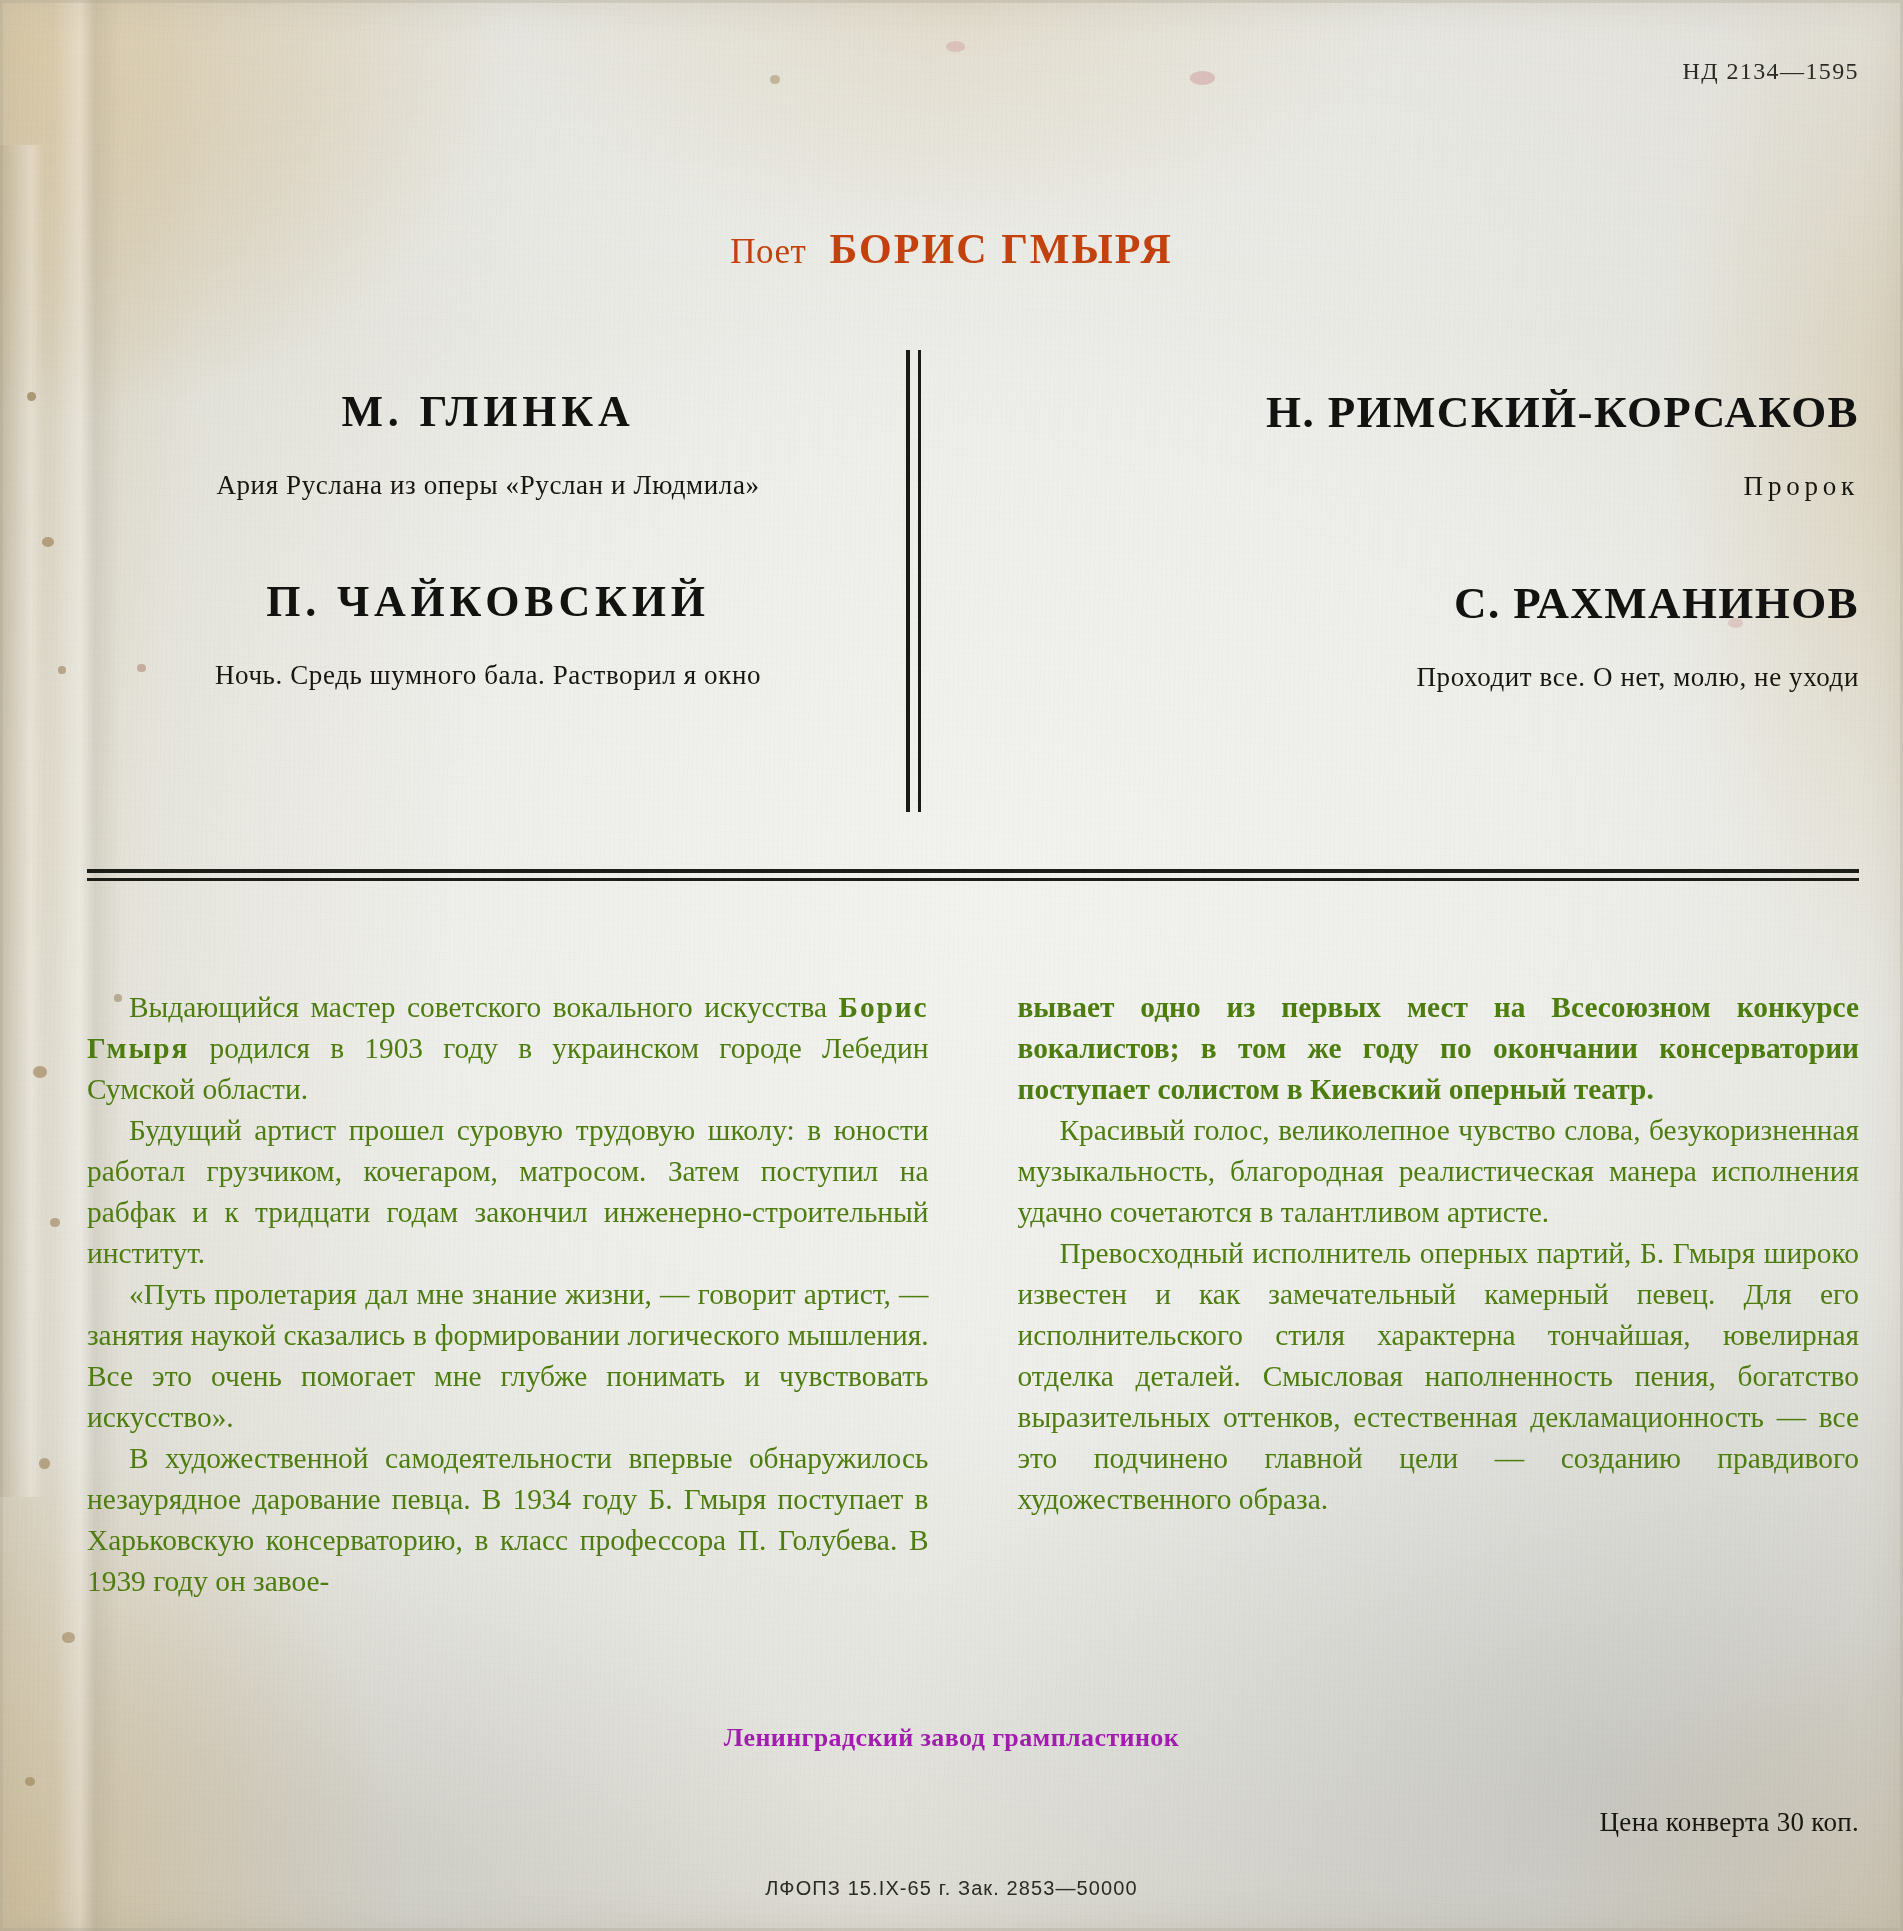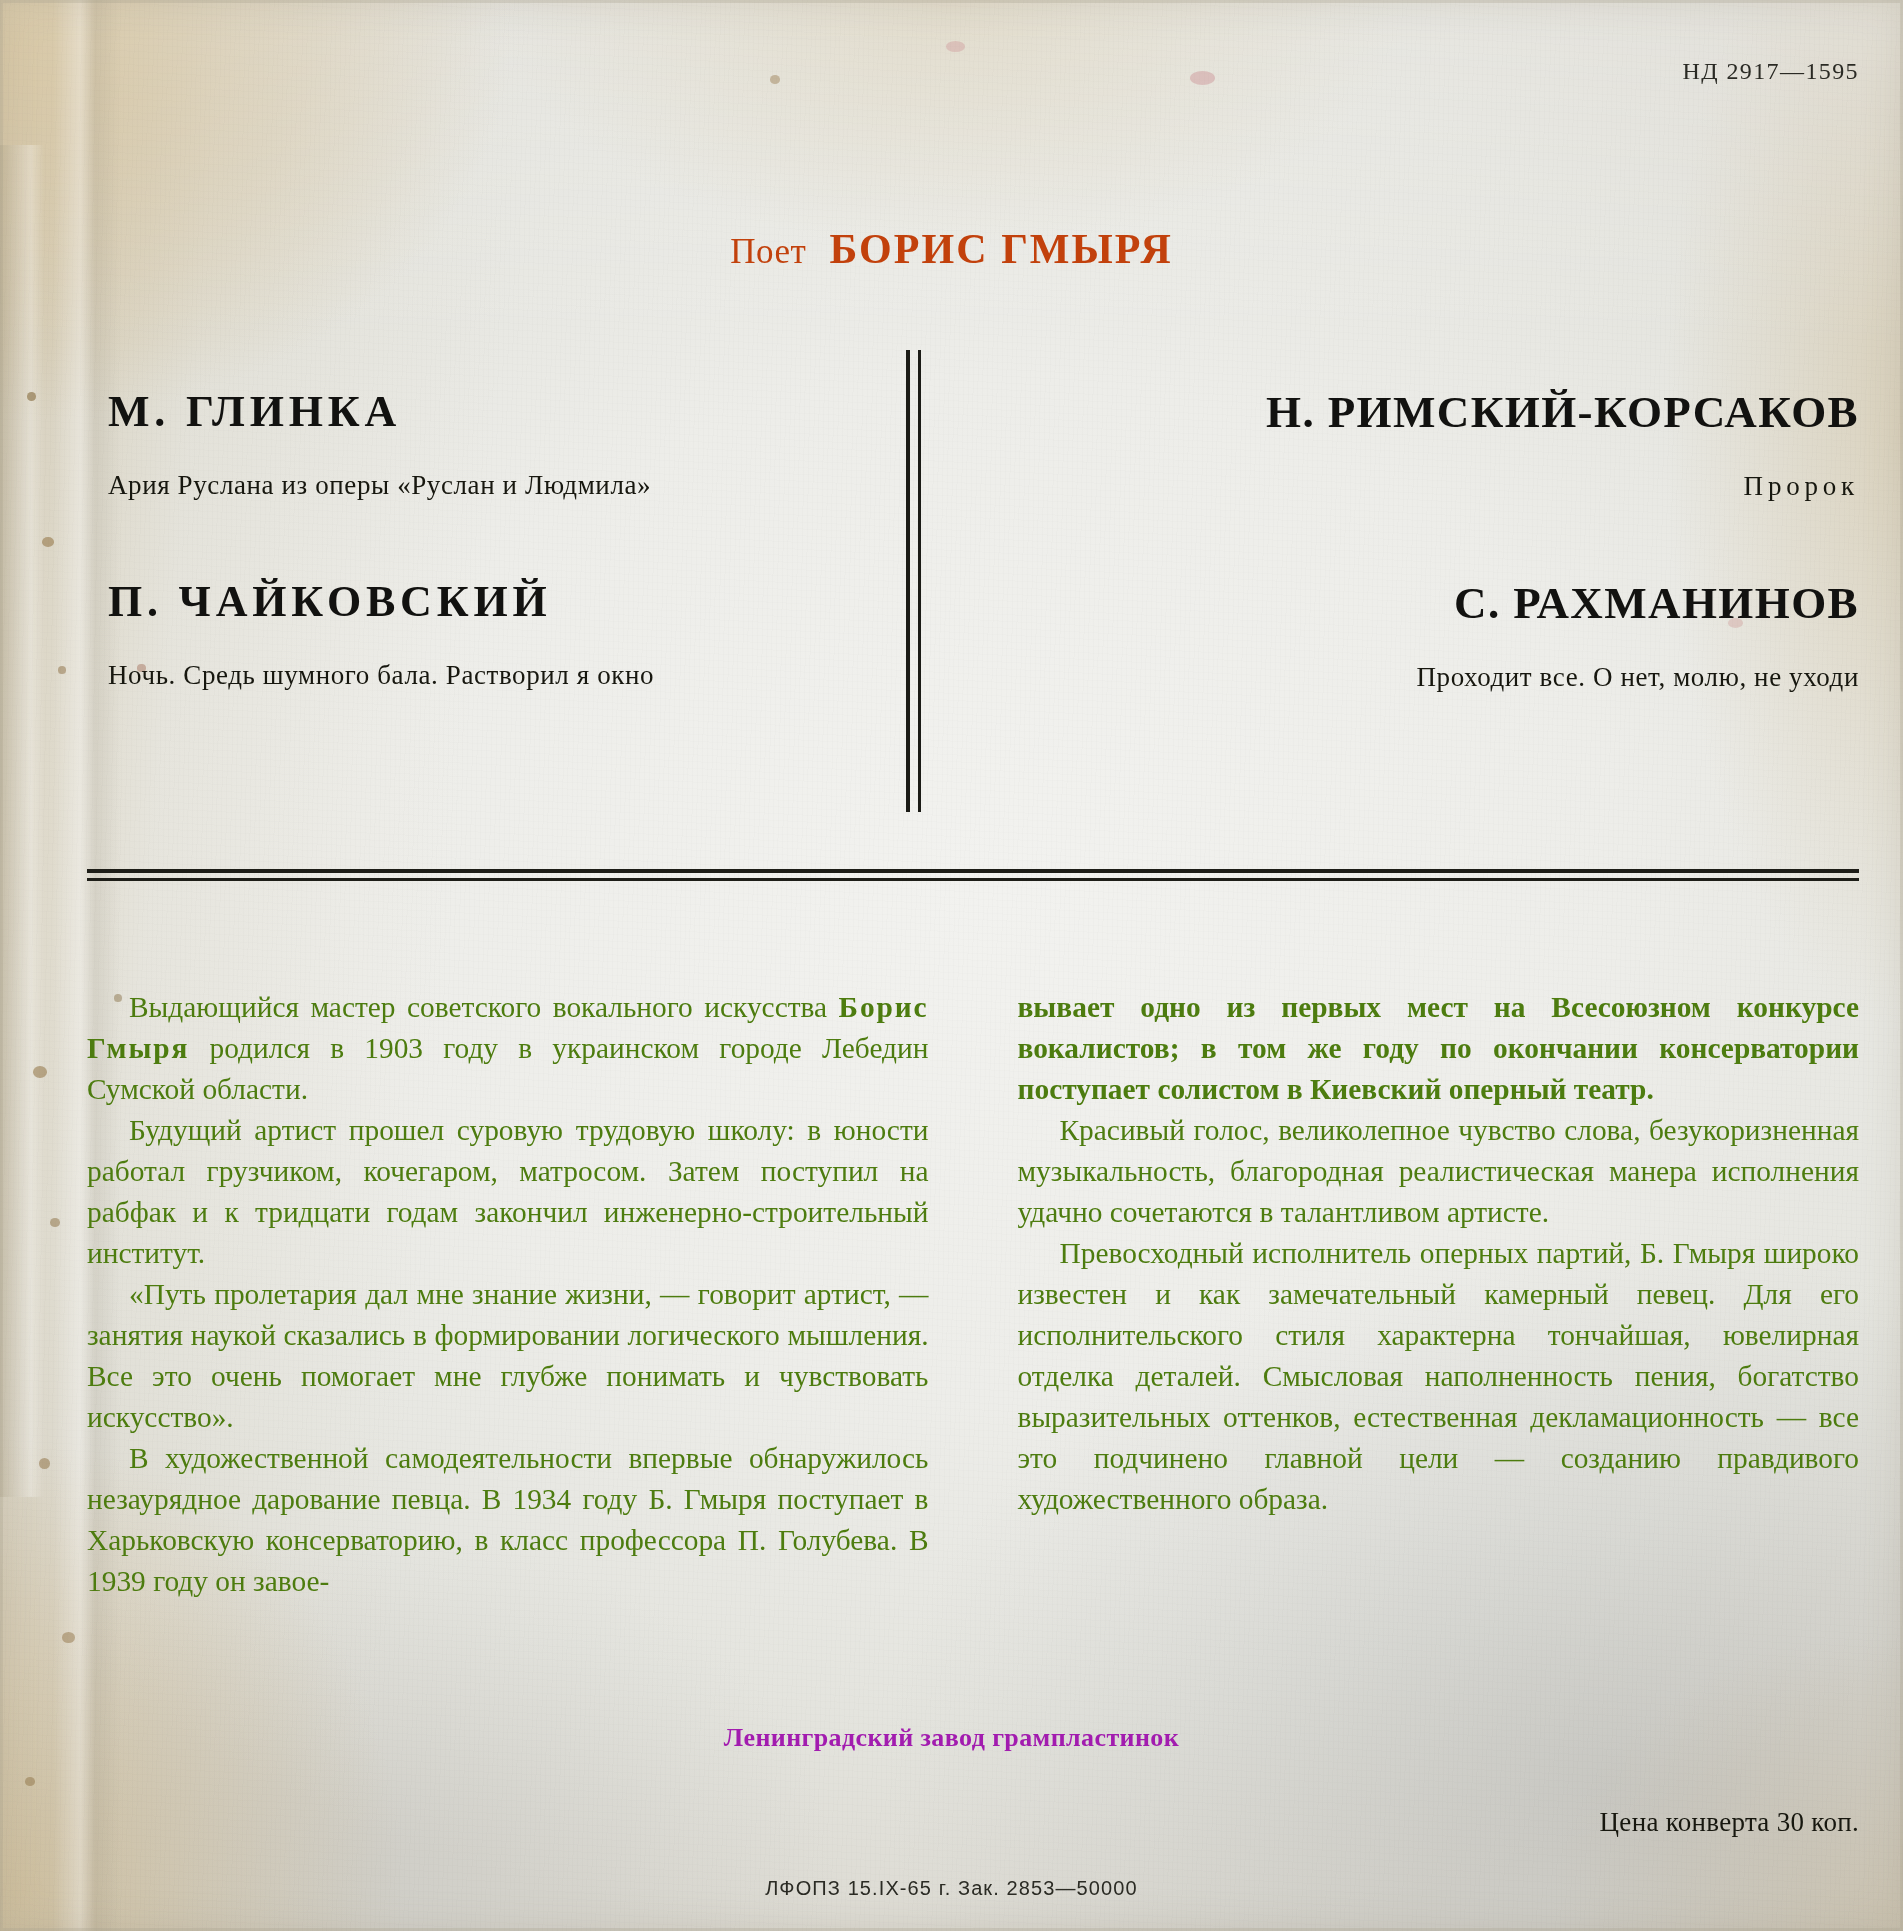--- a/index.html
+++ b/index.html
@@ -142,21 +142,21 @@
     top: 386px;
     left: 0;
     width: 100%;
     height: 425px;
   }
   .prog-col {
     position: absolute;
     top: 0;
     width: 782px;
   }
-  .prog-col.left  { left: 108px;  text-align: left;  }
+  .prog-col.left  { left: 97px;  text-align: center;  }
   .prog-col.right { right: 44px;  text-align: right; }
 
   .composer {
     font-size: 44px;
     font-weight: bold;
     letter-spacing: 4.8px;
     color: #121210;
     white-space: nowrap;
   }
   .prog-col.right .composer { letter-spacing: 1.4px; font-size: 45px; }
@@ -271,21 +271,21 @@
   <div class="foxing" style="left:137px; top:664px;  width:8.7px;  height:7.7px;  background:rgba(150,86,62,.38);"></div>
   <div class="foxing" style="left:1190px;top:71px;   width:25px; height:13.5px; background:rgba(196,120,128,.34);"></div>
   <div class="foxing" style="left:946px; top:41px;   width:19.3px; height:10.6px; background:rgba(198,126,132,.30);"></div>
   <div class="foxing" style="left:1728px;top:618px;  width:15.4px; height:9.7px; background:rgba(196,124,126,.28);"></div>
   <div class="foxing" style="left:770px; top:75px;   width:9.7px; height:8.7px;  background:rgba(140,106,54,.38);"></div>
   <div class="foxing" style="left:62px;  top:1632px; width:12.6px; height:10.6px; background:rgba(134,100,50,.42);"></div>
   <div class="foxing" style="left:25px;  top:1777px; width:9.7px; height:8.7px;  background:rgba(128,96,46,.40);"></div>
 
   <div class="content">
 
-    <div class="catalog-no">НД 2917—1595</div>
+    <div class="catalog-no">НД 2134—1595</div>
 
     <div class="main-title">
       <span class="lead">Поет</span>
       <span class="artist">БОРИС ГМЫРЯ</span>
     </div>
 
     <div class="v-rule">
       <span class="a"></span>
         <span class="b"></span>
     </div>

